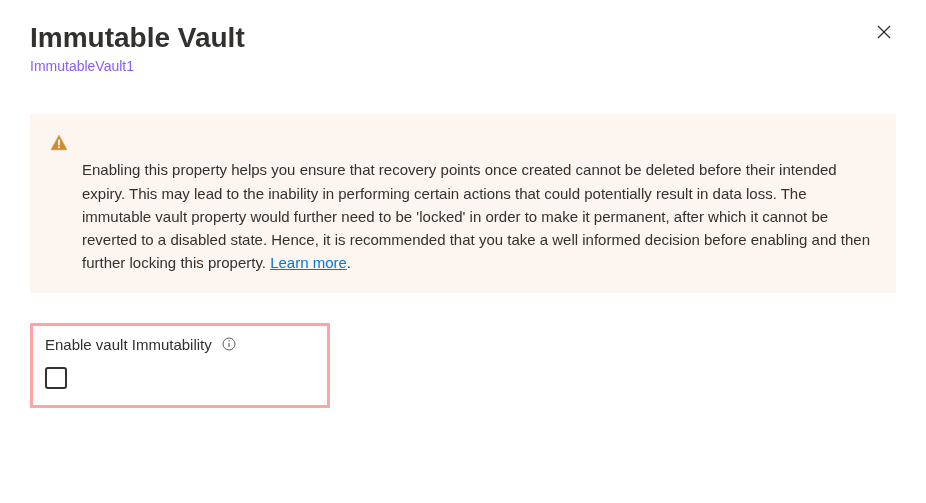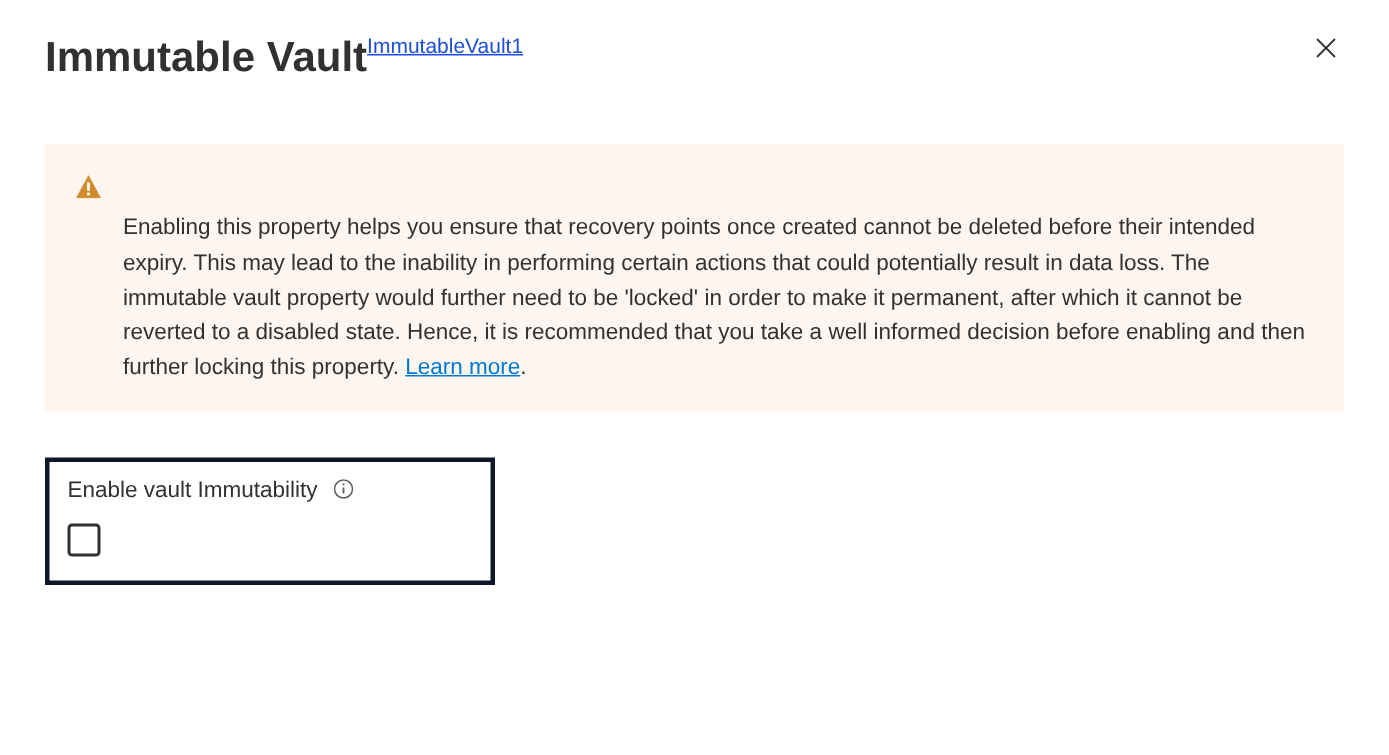--- a/index.html
+++ b/index.html
@@ -16,33 +16,32 @@
       color: #323130;
     }
     .header {
       display: flex;
       justify-content: space-between;
       align-items: flex-start;
       margin-bottom: 40px;
     }
     .header-text {
       display: flex;
-      flex-direction: row;
+      flex-direction: column;
     }
     .title {
       font-size: 28px;
       font-weight: 600;
       color: #323130;
       line-height: 1.3;
     }
     .subtitle {
       font-size: 14px;
-      color: #1d4ed8;
+      color: #8b5cf6;
       margin-top: 2px;
-      text-decoration: underline;
     }
     .close-btn {
       background: none;
       border: none;
       cursor: pointer;
       padding: 4px;
       color: #323130;
       display: flex;
       align-items: center;
       justify-content: center;
@@ -71,21 +70,21 @@
       font-size: 15px;
       line-height: 1.55;
       color: #323130;
       margin-top: 26px;
     }
     .warning-text a {
       color: #0078d4;
       text-decoration: underline;
     }
     .control-section {
-      border: 3px solid #0f172a;
+      border: 3px solid #fca5a5;
       padding: 10px 12px 16px 12px;
       width: 300px;
     }
     .control-label-row {
       display: flex;
       align-items: center;
       gap: 10px;
       margin-bottom: 14px;
     }
     .control-label {

